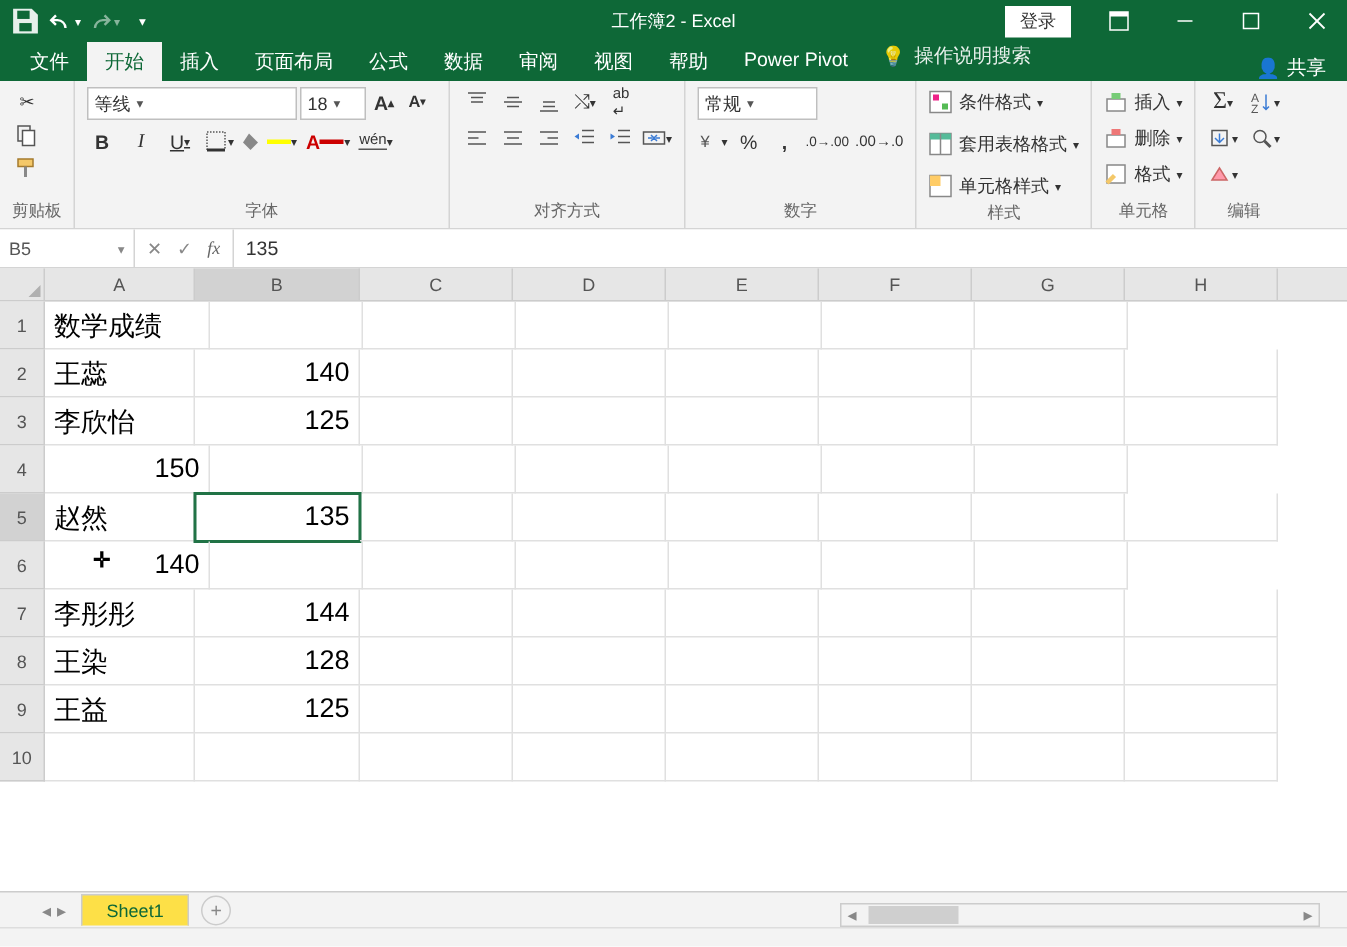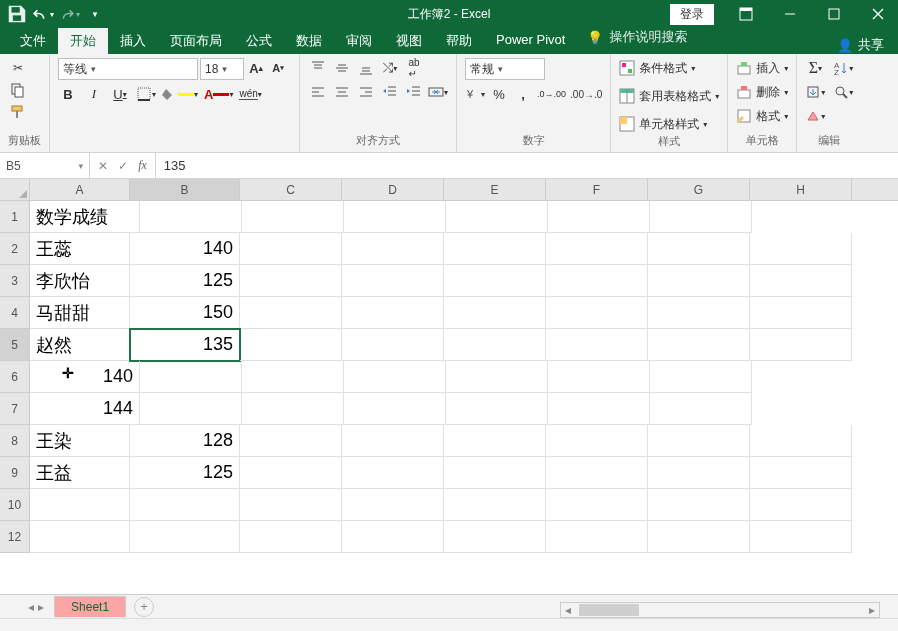--- a/index.html
+++ b/index.html
@@ -60,21 +60,21 @@
 .row-r{display:flex;height:32px;}
 .rowhdr{width:30px;border-right:1px solid #ccc;border-bottom:1px solid #ccc;background:#e6e6e6;display:flex;align-items:center;justify-content:center;font-size:12px;color:#555;}
 .rowhdr.sel{background:#d2d2d2;}
 .cell{border-right:1px solid #e0e0e0;border-bottom:1px solid #e0e0e0;display:flex;align-items:center;padding:0 6px;font-size:18px;color:#000;}
 .cell.num{justify-content:flex-end;}
 .cell.sel{outline:2px solid #217346;outline-offset:-1px;background:#fff;}
 
 
 .sheettabs{position:absolute;left:0;right:0;bottom:13px;height:24px;border-top:1px solid #ccc;background:#f3f3f3;display:flex;align-items:center;padding-left:20px;gap:2px;}
 .sheettab-nav{display:flex;gap:4px;color:#888;padding:0 8px;}
-.sheettab{background:#fca5a5;border:1px solid #ccc;border-bottom:none;padding:3px 16px;font-size:12px;cursor:pointer;color:#0e6837;}
+.sheettab{background:#fde047;border:1px solid #ccc;border-bottom:none;padding:3px 16px;font-size:12px;cursor:pointer;color:#0e6837;}
 .sheettab-add{width:20px;height:20px;border:1px solid #ccc;border-radius:50%;display:flex;align-items:center;justify-content:center;color:#888;margin-left:6px;cursor:pointer;font-size:13px;}
 .hscroll{position:absolute;right:18px;bottom:13px;width:320px;height:16px;background:#f3f3f3;border:1px solid #ccc;display:flex;align-items:center;}
 .hscroll .thumb{width:60px;height:12px;background:#cfcfcf;margin-left:4px;}
 .status{position:absolute;bottom:0;left:0;right:0;height:13px;background:#f3f3f3;border-top:1px solid #ddd;}
 
 .cursor-plus{position:absolute;left:62px;top:186px;font-weight:bold;color:#000;pointer-events:none;font-size:14px;}
 </style>
 </head>
 <body>
 
@@ -211,20 +211,21 @@
             <span style="font-weight:bold;color:#c00">A</span>
             <span class="color-strip" style="background:#c00"></span>
             <span style="font-size:8px">▾</span>
           </div>
         <div class="iconbtn" style="font-size:10px">
             <span style="border-bottom:1px solid #555">wén</span>
             <span style="font-size:8px">▾</span>
           </div>
       </div>
     </div>
+    <div class="group-label">字体</div>
   </div>
 
   <div class="group">
     <div class="stack" style="gap:4px">
       <div class="row" style="gap:4px">
         <div class="iconbtn">
             <svg viewBox="0 0 16 16">
               <line x1="2" y1="2" x2="14" y2="2" stroke="#555"></line>
               <line x1="4" y1="5" x2="12" y2="5" stroke="#555"></line>
               <line x1="4" y1="8" x2="12" y2="8" stroke="#555"></line>
@@ -477,21 +478,20 @@
         <div class="cell colB num">125</div>
         <div class="cell oth"></div>
         <div class="cell oth"></div>
         <div class="cell oth"></div>
         <div class="cell oth"></div>
         <div class="cell oth"></div>
         <div class="cell oth"></div>
       </div>
       <div class="row-r">
         <div class="rowhdr">4</div>
-        <div class="cell colA">马甜甜</div>
         <div class="cell colB num">150</div>
         <div class="cell oth"></div>
         <div class="cell oth"></div>
         <div class="cell oth"></div>
         <div class="cell oth"></div>
         <div class="cell oth"></div>
         <div class="cell oth"></div>
       </div>
       <div class="row-r">
         <div class="rowhdr sel">5</div>
@@ -509,20 +509,21 @@
         <div class="cell colB num">140</div>
         <div class="cell oth"></div>
         <div class="cell oth"></div>
         <div class="cell oth"></div>
         <div class="cell oth"></div>
         <div class="cell oth"></div>
         <div class="cell oth"></div>
       </div>
       <div class="row-r">
         <div class="rowhdr">7</div>
+        <div class="cell colA">李彤彤</div>
         <div class="cell colB num">144</div>
         <div class="cell oth"></div>
         <div class="cell oth"></div>
         <div class="cell oth"></div>
         <div class="cell oth"></div>
         <div class="cell oth"></div>
         <div class="cell oth"></div>
       </div>
       <div class="row-r">
         <div class="rowhdr">8</div>
@@ -541,31 +542,20 @@
         <div class="cell colB num">125</div>
         <div class="cell oth"></div>
         <div class="cell oth"></div>
         <div class="cell oth"></div>
         <div class="cell oth"></div>
         <div class="cell oth"></div>
         <div class="cell oth"></div>
       </div>
       <div class="row-r">
         <div class="rowhdr">10</div>
-        <div class="cell colA"></div>
-        <div class="cell colB"></div>
-        <div class="cell oth"></div>
-        <div class="cell oth"></div>
-        <div class="cell oth"></div>
-        <div class="cell oth"></div>
-        <div class="cell oth"></div>
-        <div class="cell oth"></div>
-      </div>
-      <div class="row-r">
-        <div class="rowhdr">12</div>
         <div class="cell colA"></div>
         <div class="cell colB"></div>
         <div class="cell oth"></div>
         <div class="cell oth"></div>
         <div class="cell oth"></div>
         <div class="cell oth"></div>
         <div class="cell oth"></div>
         <div class="cell oth"></div>
       </div>
     </div>

